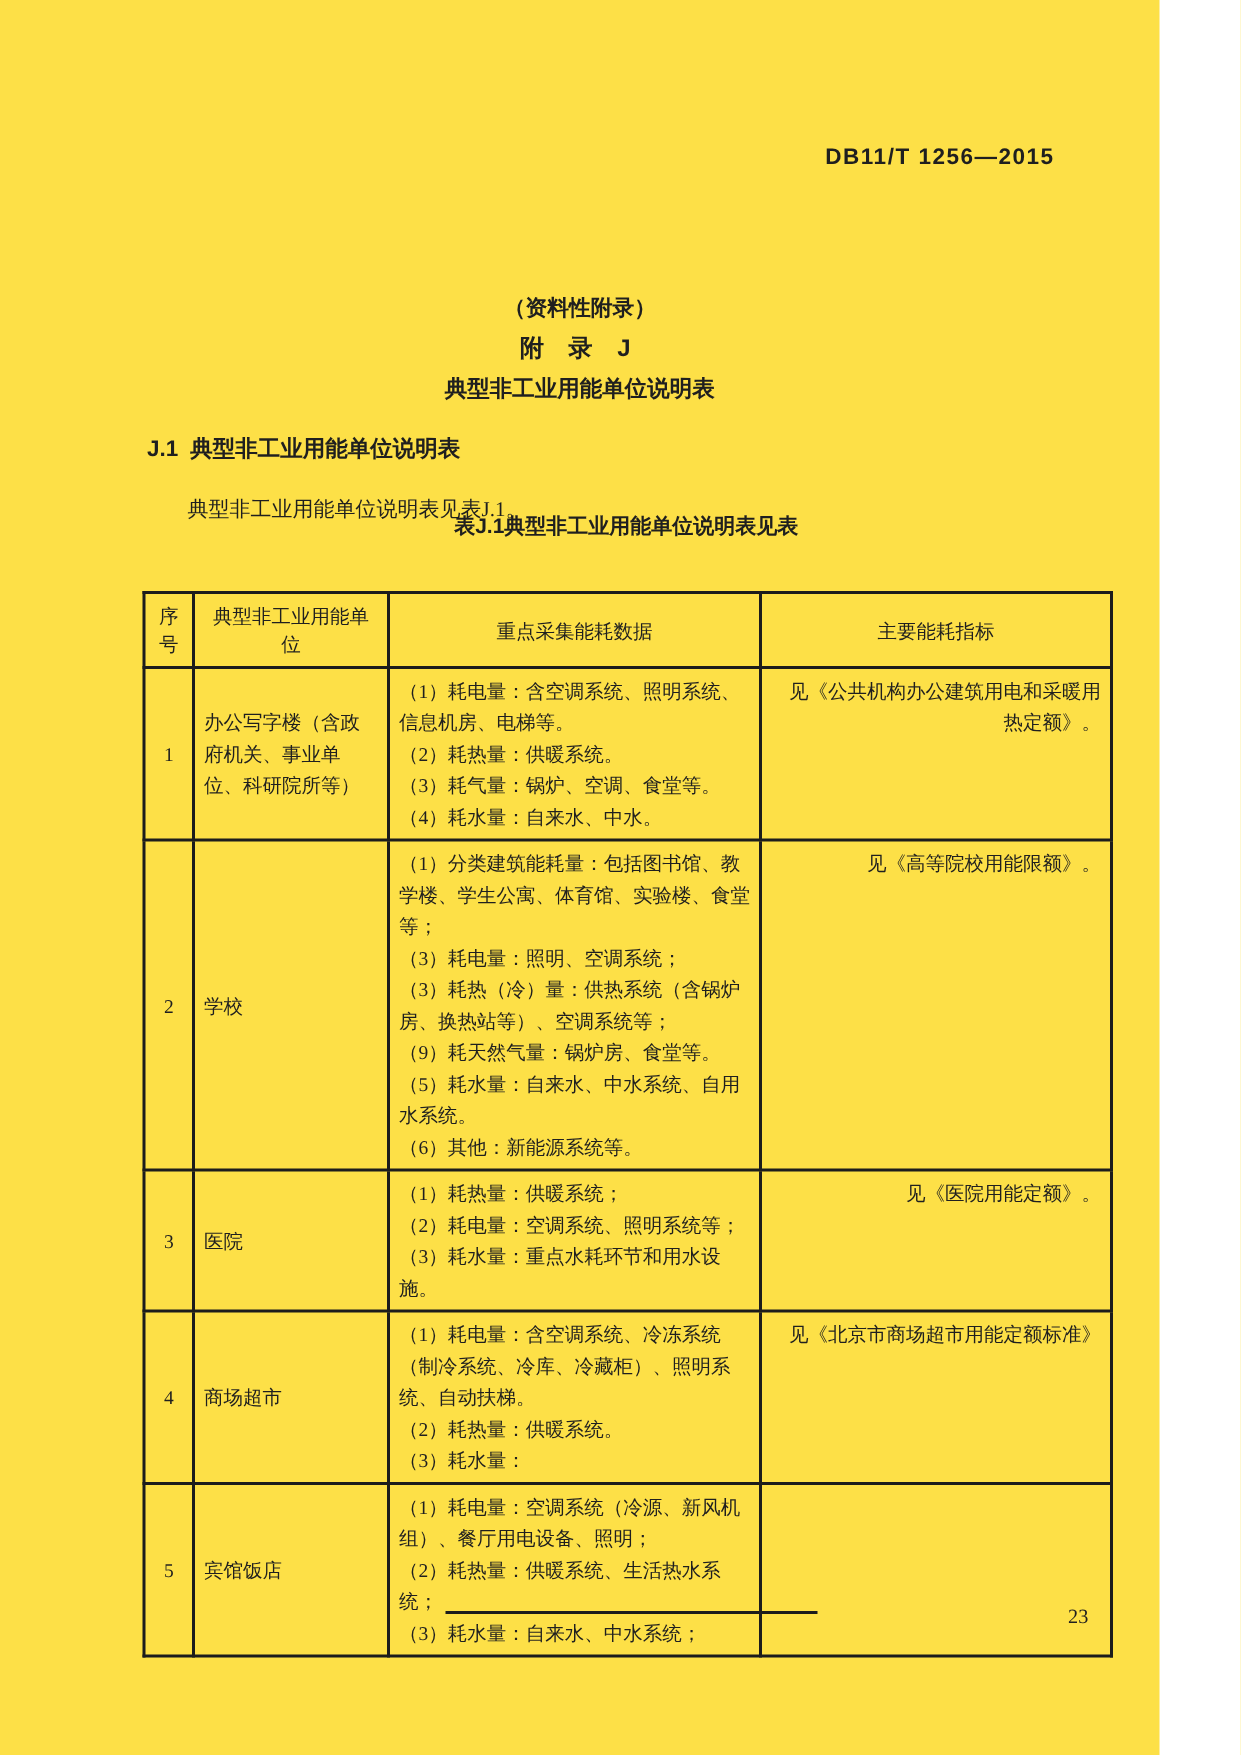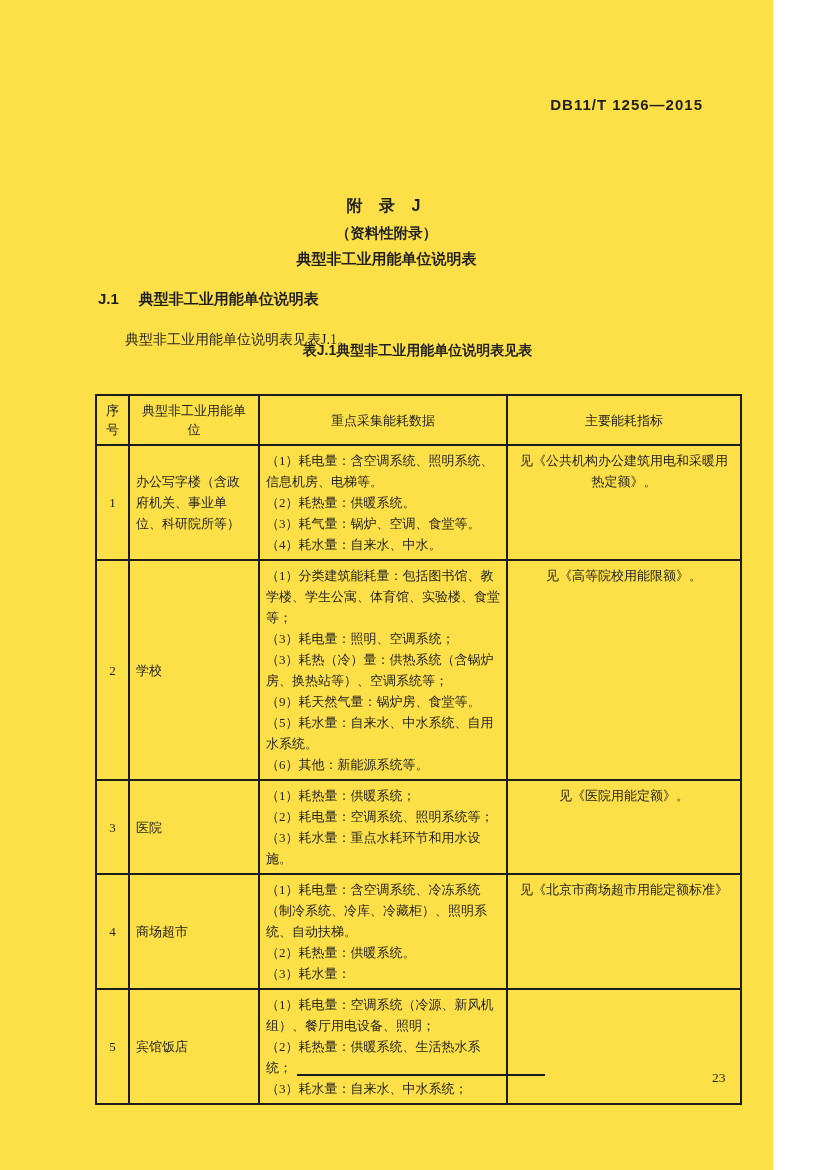--- a/index.html
+++ b/index.html
@@ -45,21 +45,21 @@
   }
   #appendix-subtitle {
     font-size: 15px;
   }
   #section-heading {
     position: absolute;
     top: 290px;
     left: 98px;
     font-size: 15px;
   }
-  #section-heading .num { margin-right: 20px; }
+  #section-heading .num { margin-right: 8px; }
   #section-paragraph {
     position: absolute;
     top: 331px;
     left: 125px;
     font-size: 14px;
   }
   #table-caption {
     position: absolute;
     top: 342px;
     left: 95px;
@@ -101,21 +101,21 @@
     text-align: left;
     vertical-align: middle;
     margin-left: 48px;
   }
   td.cell-data {
     text-align: left;
     vertical-align: middle;
     padding: 5px 8px;
   }
   td.cell-ind {
-    text-align: center;
+    text-align: right;
     vertical-align: top;
     padding-top: 7px;
   }
   .data-line { margin: 0; }
   #footer-rule {
     position: absolute;
     top: 1074px;
     left: 297px;
     width: 248px;
     height: 2px;
@@ -129,22 +129,22 @@
   }
 </style>
 </head>
 <body>
 
 <div id="page">
 
   <div id="doc-number" class="heading-font">DB11/T 1256—2015</div>
 
   <div id="title-block">
+    <div id="appendix-type" class="heading-font">（资料性附录）</div>
     <div id="appendix-title" class="heading-font">附 录 J</div>
-    <div id="appendix-type" class="heading-font">（资料性附录）</div>
     <div id="appendix-subtitle" class="heading-font">典型非工业用能单位说明表</div>
   </div>
 
   <div id="section-heading" class="heading-font">
     <span class="num">J.1</span><span>典型非工业用能单位说明表</span>
   </div>
 
   <div id="section-paragraph">典型非工业用能单位说明表见表J.1。</div>
 
   <div id="table-caption" class="heading-font">表J.1典型非工业用能单位说明表见表</div>

